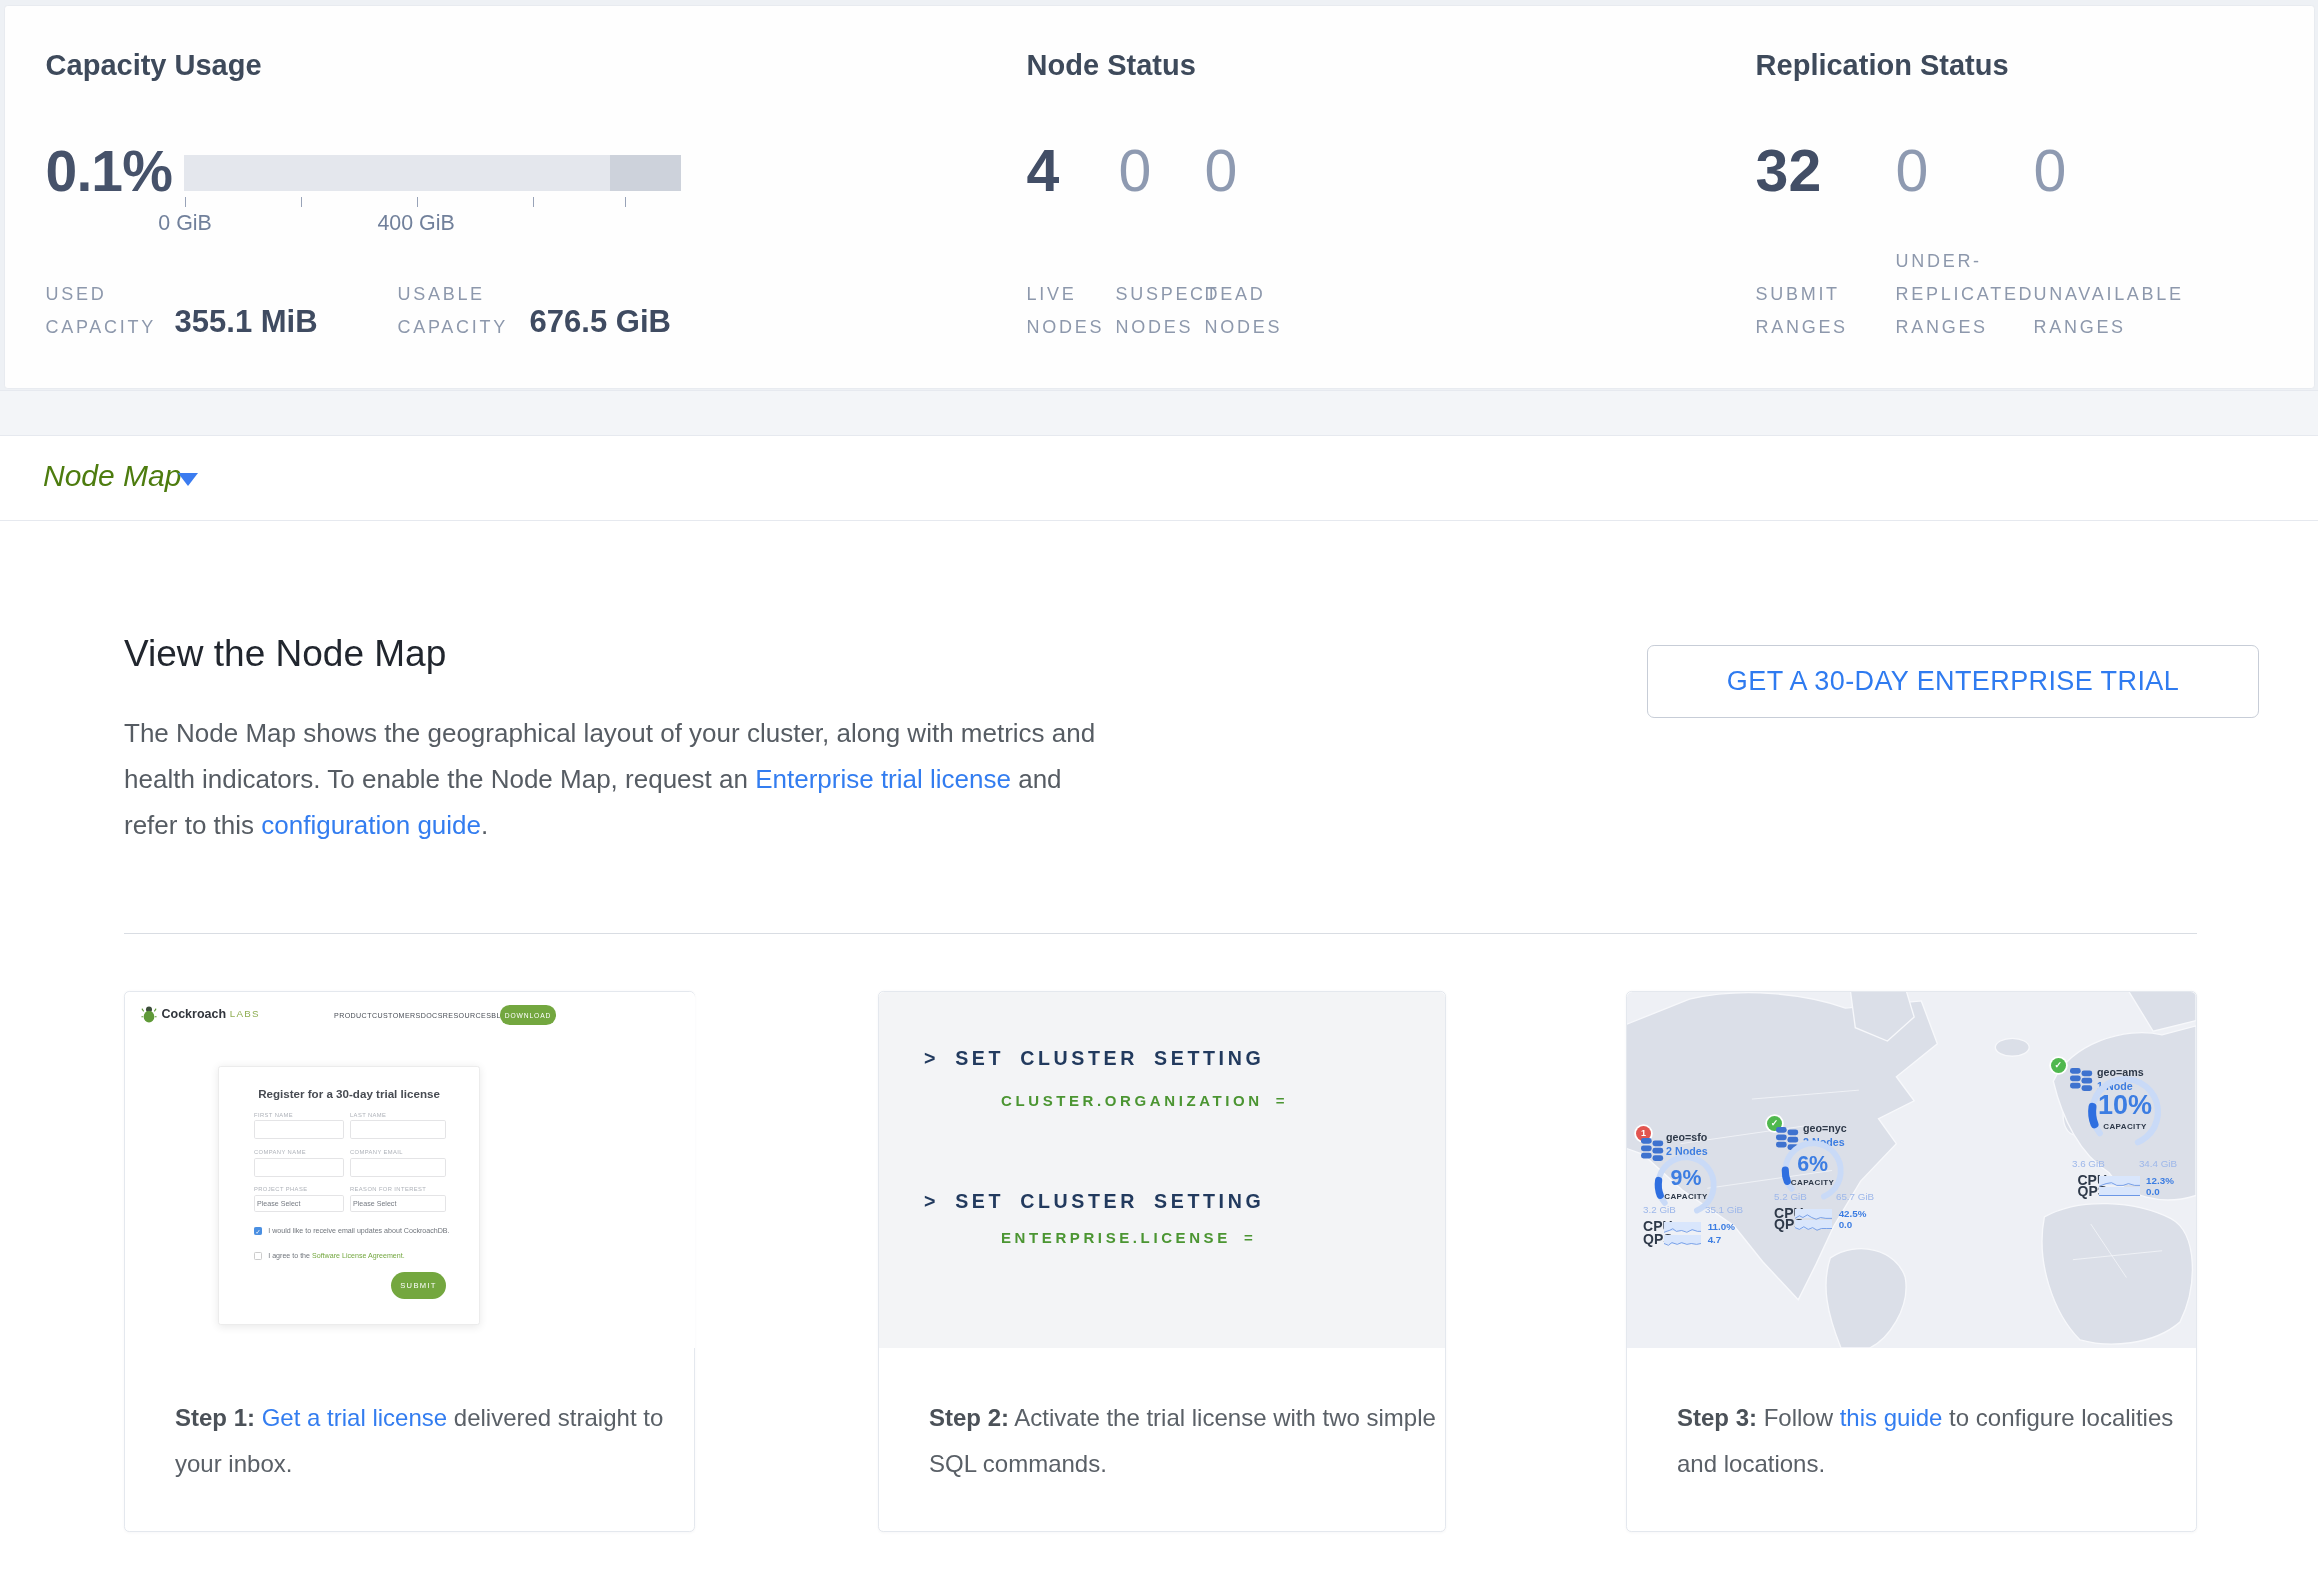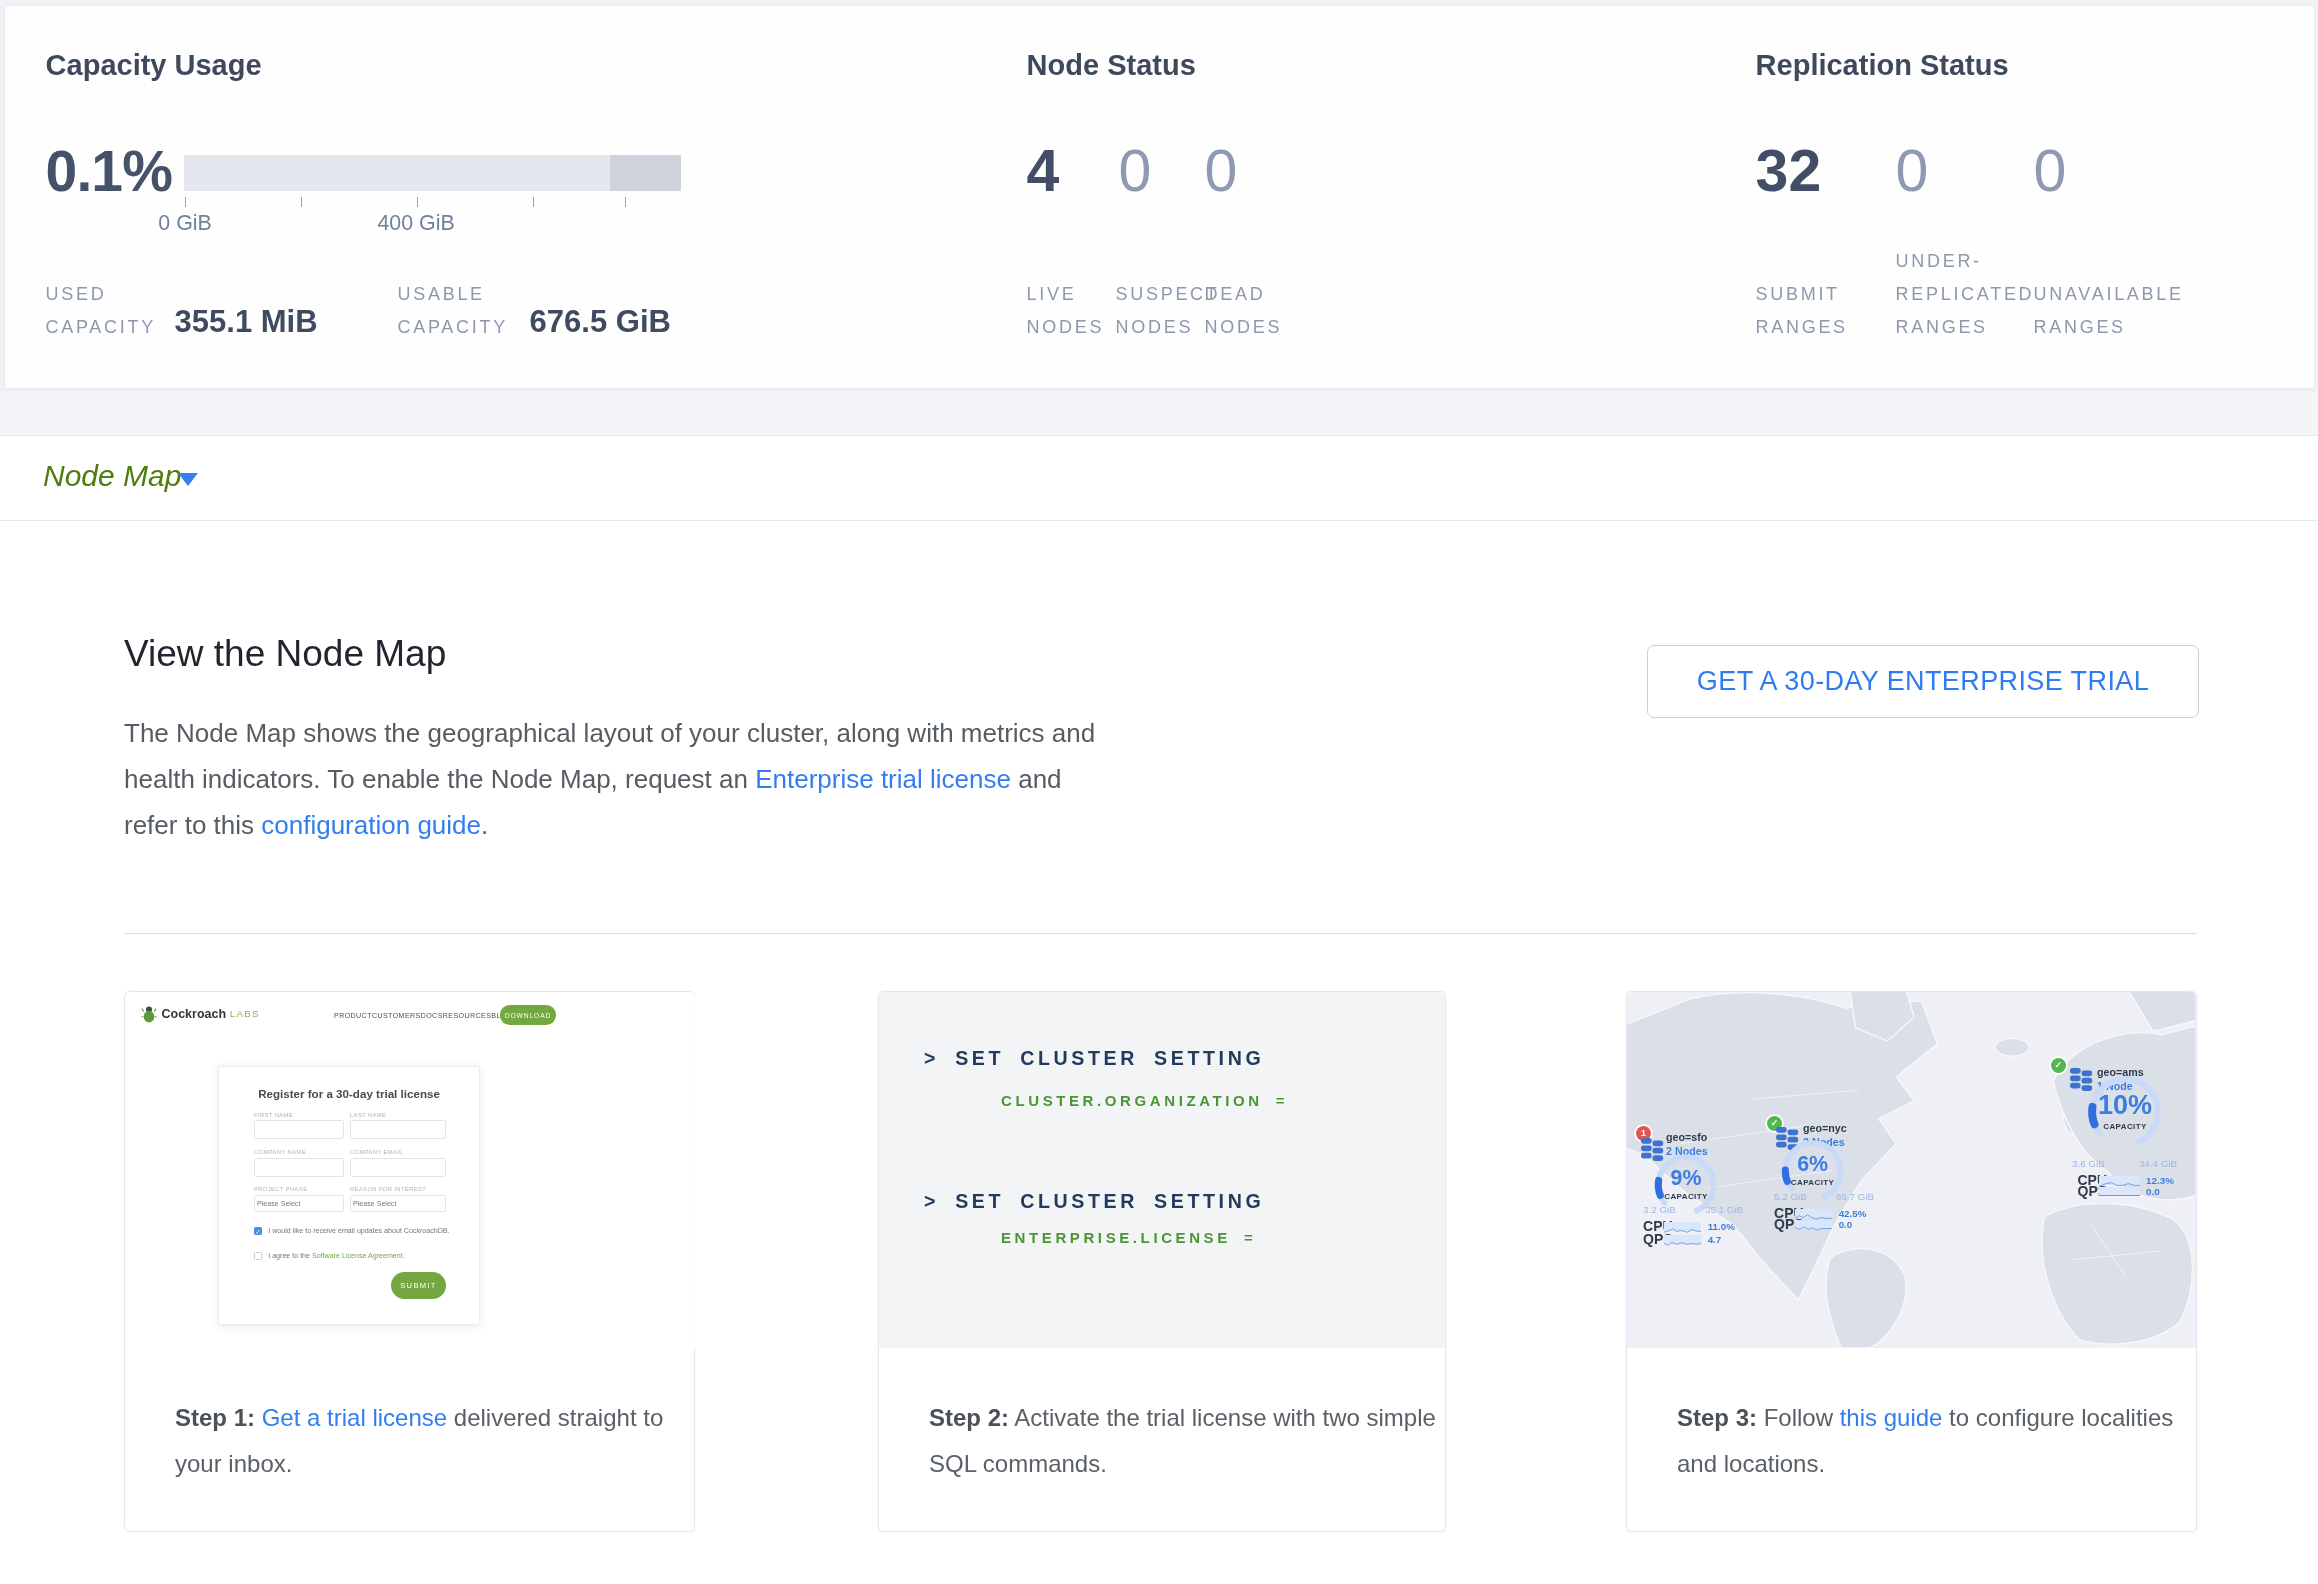--- a/index.html
+++ b/index.html
@@ -29,21 +29,21 @@
   .gray-band { position:absolute; left:0; top:390px; width:2319px; height:46px; background:#f3f5f8; border-top:0.9px solid #e6e9ef; border-bottom:0.9px solid #e6e9ef; }
   .nodemap-row { position:absolute; left:0; top:436px; width:2319px; height:85px; background:#ffffff; border-bottom:0.9px solid #e6e9ef; cursor:pointer; }
   .nodemap-label { position:absolute; left:43px; top:23px; font-size:30px; color:#4d7c0f;font-style:italic; }
   .caret-down { position:absolute; left:178px; top:37px; width:0; height:0; border-left:10.7px solid transparent; border-right:10.7px solid transparent; border-top:13.4px solid #3b7cf0; }
 
   
   .content { position:absolute; left:0; top:521px; width:2319px; height:1064px; background:#ffffff; }
   .page-h1 { position:absolute; left:124px; top:112px; font-size:37px; font-weight:400; color:#21262e; }
   .intro { position:absolute; left:124px; top:189px; width:972px; font-size:26px; line-height:46px; color:#565c63; }
   .link { color:#337df0; cursor:pointer; text-decoration:none; }
-  .cta-btn { position:absolute; left:1647px; top:124px; width:552px; height:73px; background:#fff; border:0.9px solid #c7cdd7; border-radius:7.1px; color:#2f7bf0; font-size:27px; letter-spacing:0.4px; display:flex; align-items:center; justify-content:center; cursor:pointer; font-family:"Liberation Sans", sans-serif; }
+  .cta-btn { position:absolute; left:1647px; top:124px; width:612px; height:73px; background:#fff; border:0.9px solid #c7cdd7; border-radius:7.1px; color:#2f7bf0; font-size:27px; letter-spacing:0.4px; display:flex; align-items:center; justify-content:center; cursor:pointer; font-family:"Liberation Sans", sans-serif; }
   .divider { position:absolute; left:124px; top:412px; width:2073px; height:0.9px; background:#d9dde3; }
 
   .card { position:absolute; top:470px; height:541px; background:#fff; border:0.9px solid #e4e8ee; border-radius:5.3px; box-shadow:0 0.9px 2.7px rgba(40,50,70,0.04); }
   .card-1 { left:124px; width:571px; }
   .card-2 { left:878px; width:568px; }
   .card-3 { left:1626px; width:571px; }
   .card-caption { position:absolute; left:50px; top:403px; width:517px; font-size:24px; line-height:46px; color:#5a6067; }
   .cap-bold { font-weight:700; color:#4b5158; }
 
   

